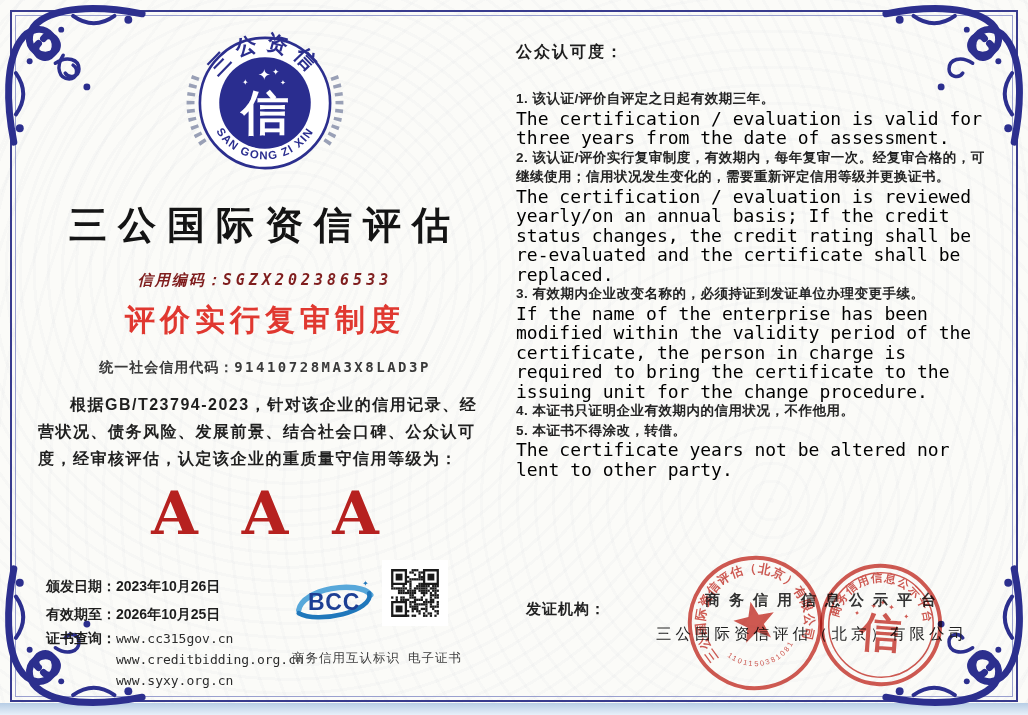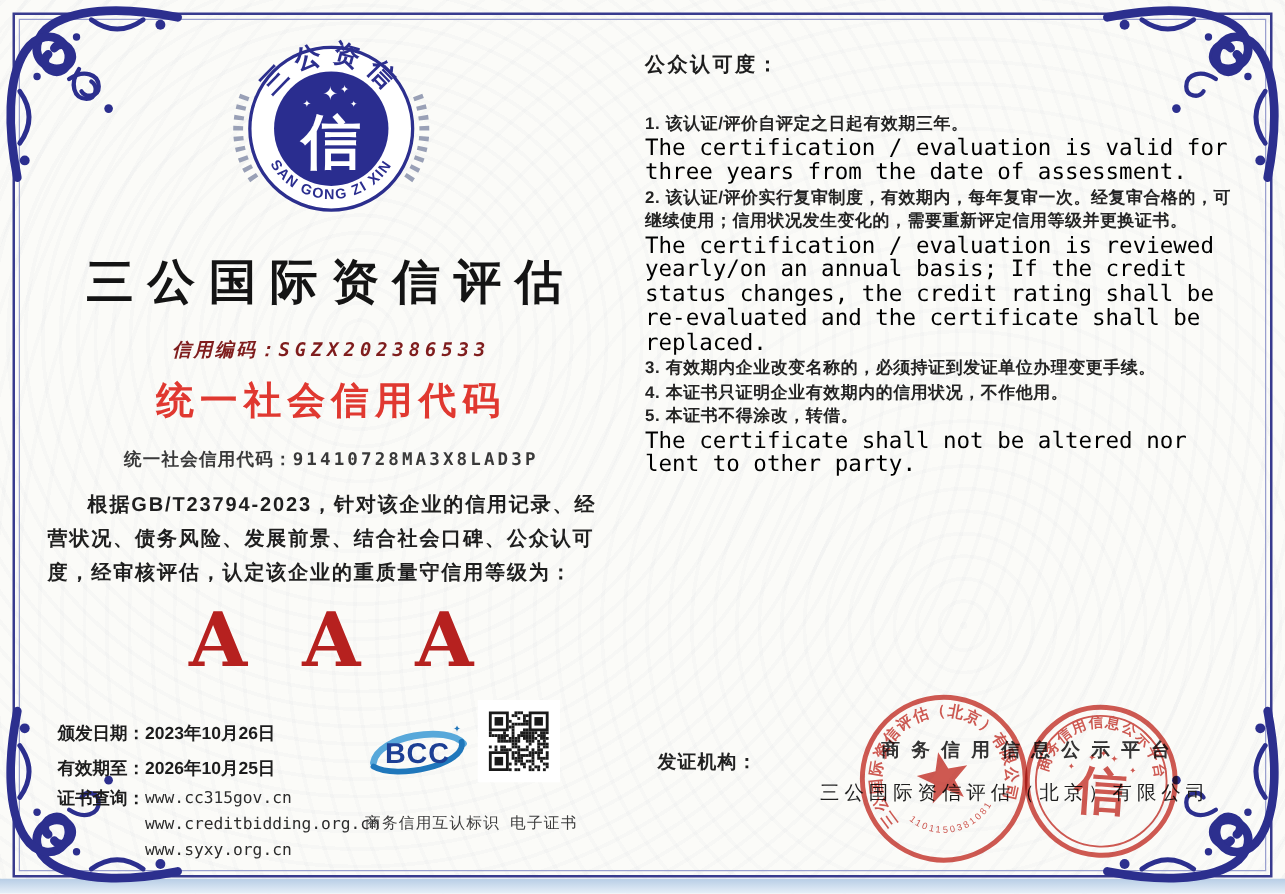--- a/index.html
+++ b/index.html
@@ -176,21 +176,21 @@
       <textPath href="#logoBot" startOffset="50%" text-anchor="middle">SAN GONG ZI XIN</textPath>
     </text>
   </svg>
 
   <div class="cert-title">三公国际资信评估</div>
 
   <div class="credit-line">
     <span>信用编码：</span><span class="code">SGZX202386533</span>
   </div>
 
-  <div class="company-name">统一社会信用代码</div>
+  <div class="company-name">评价实行复审制度</div>
 
   <div class="uscc-line">
     <span>统一社会信用代码：</span><span class="code">91410728MA3X8LAD3P</span>
   </div>
 
   <div class="body-par">根据GB/T23794-2023，针对该企业的信用记录、经营状况、债务风险、发展前景、结合社会口碑、公众认可度，经审核评估，认定该企业的重质量守信用等级为：</div>
 
   <div class="rating">AAA</div>
 </div>
 
@@ -400,23 +400,24 @@
 <div class="mini-label qr">电子证书</div>
 
 <div class="right-col">
   <div class="notes-heading">公众认可度：</div>
   <div class="notes">
     <div class="note-zh">1. 该认证/评价自评定之日起有效期三年。</div>
     <div class="note-en">The certification / evaluation is valid for three years from the date of assessment.</div>
     <div class="note-zh">2. 该认证/评价实行复审制度，有效期内，每年复审一次。经复审合格的，可继续使用；信用状况发生变化的，需要重新评定信用等级并更换证书。</div>
     <div class="note-en">The certification / evaluation is reviewed yearly/on an annual basis; If the credit status changes, the credit rating shall be re-evaluated and the certificate shall be replaced.</div>
     <div class="note-zh">3. 有效期内企业改变名称的，必须持证到发证单位办理变更手续。</div>
+    <div class="note-en">If the name of the enterprise has been modified within the validity period of the certificate, the person in charge is required to bring the certificate to the issuing unit for the change procedure.</div>
     <div class="note-zh">4. 本证书只证明企业有效期内的信用状况，不作他用。</div>
     <div class="note-zh">5. 本证书不得涂改，转借。</div>
-    <div class="note-en">The certificate shall not be altered nor lent to other party.</div>
+    <div class="note-en">The certificate years not be altered nor lent to other party.</div>
   </div>
 </div>
 
 <div class="issuer-label">发证机构：</div>
 <div class="issuer-line1">商务信用信息公示平台</div>
 <div class="issuer-line2">三公国际资信评估（北京）有限公司</div>
 
 <svg class="stamp left" viewBox="0 0 150 150">
   <defs>
     <path id="stampLTop" d="M30.8 100.5 A51 51 0 1 1 119.2 100.5"></path>

